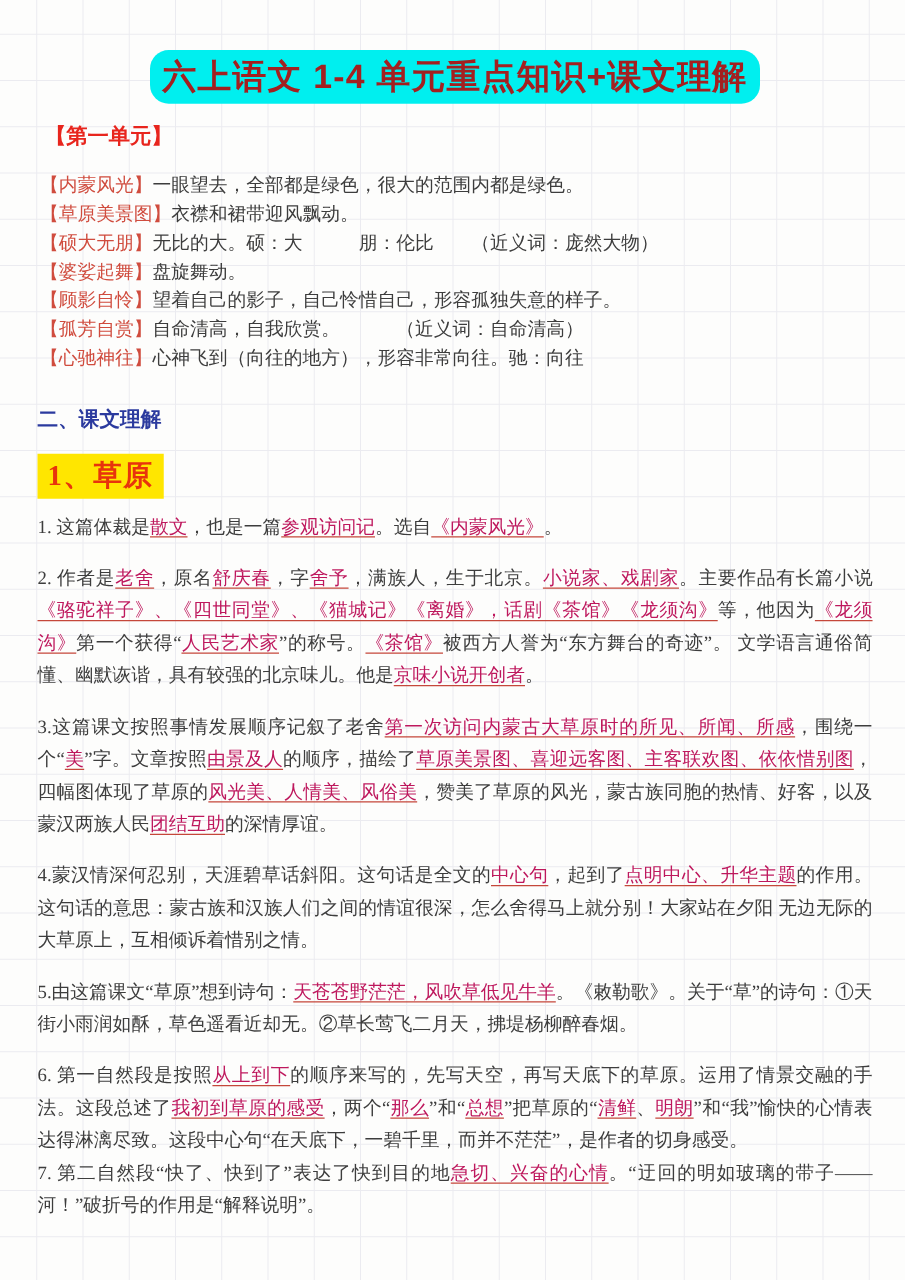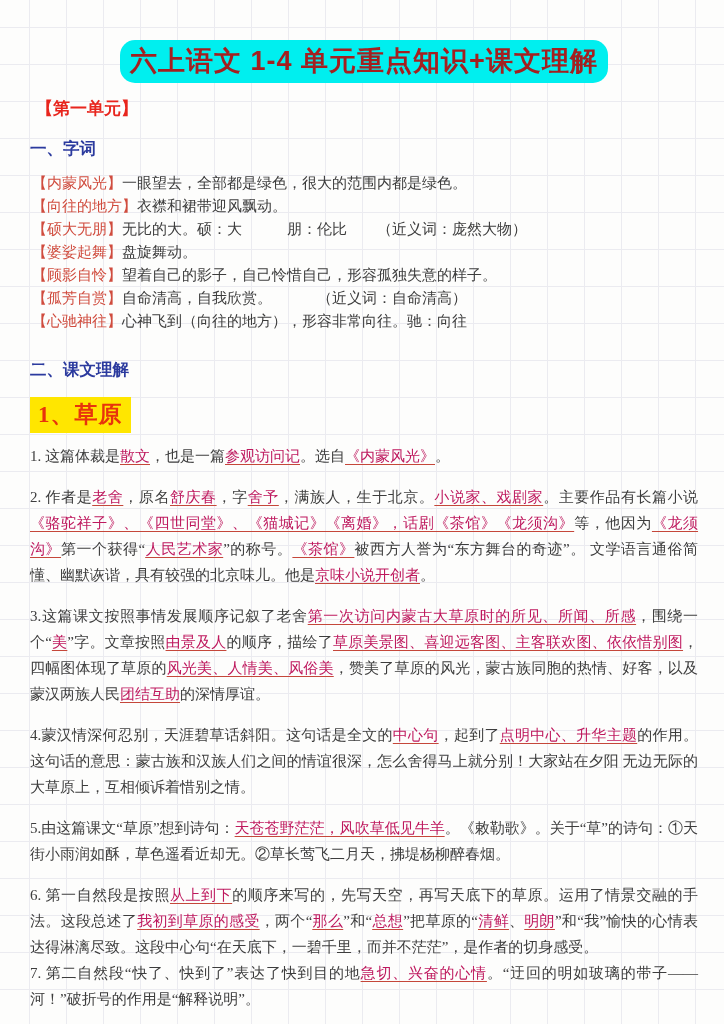--- a/index.html
+++ b/index.html
@@ -86,30 +86,29 @@
 <body>
 
 <div class="page">
 
   <div class="title-wrap">
     <span class="doc-title">六上语文 1-4 单元重点知识+课文理解</span>
   </div>
 
   <div class="unit-header">【第一单元】</div>
 
-  <div class="section-heading">一、字词</div>
 
   <div class="vocab-list">
   <div class="vocab-item">
     <span class="vocab-term">【内蒙风光】</span><span class="vocab-def">一眼望去，全部都是绿色，很大的范围内都是绿色。</span>
   </div>
 
 
   <div class="vocab-item">
-    <span class="vocab-term">【向往的地方】</span><span class="vocab-def">衣襟和裙带迎风飘动。</span>
+    <span class="vocab-term">【草原美景图】</span><span class="vocab-def">衣襟和裙带迎风飘动。</span>
   </div>
 
   <div class="vocab-item">
     <span class="vocab-term">【硕大无朋】</span><span class="vocab-def">无比的大。硕：大　　　朋：伦比　　（近义词：庞然大物）</span>
   </div>
 
   <div class="vocab-item">
     <span class="vocab-term">【婆娑起舞】</span><span class="vocab-def">盘旋舞动。</span>
   </div>
 

